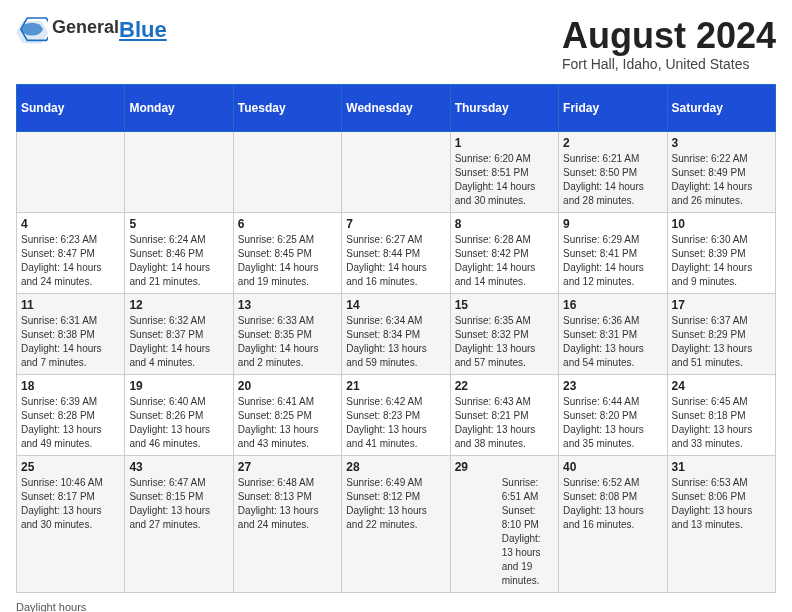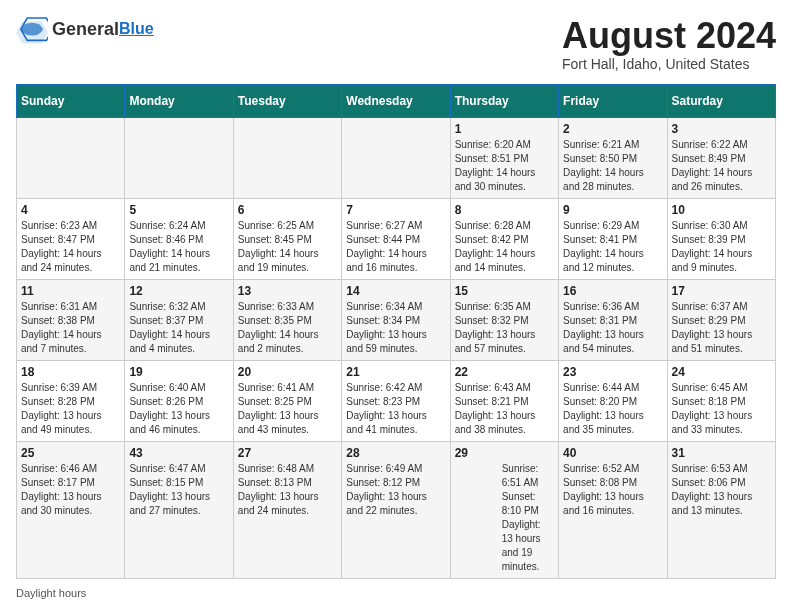--- a/index.html
+++ b/index.html
@@ -25,21 +25,21 @@
       display: flex;
       flex-direction: row;
       line-height: 1.1;
     }
     .logo-general {
       font-size: 18px;
       font-weight: bold;
       color: #333;
     }
     .logo-blue {
-      font-size: 16px;
+      font-size: 22px;
       font-weight: bold;
       color: #1a6fc4;
       text-decoration: underline;
     }
     .logo-icon {
       width: 32px;
       height: 28px;
     }
     .title-block {
       text-align: left;
@@ -53,23 +53,23 @@
     .title-location {
       font-size: 14px;
       color: #444;
     }
     .calendar {
       width: 100%;
       border-collapse: collapse;
       font-size: 10.5px;
     }
     .calendar thead th {
-      background: #0f766e;
+      background: #1d4ed8;
       color: #fff;
-      padding: 9px 4px;
+      padding: 16px 4px;
       text-align: left;
       font-size: 12px;
       font-weight: bold;
       border: 1px solid #1a6fc4;
     }
     .calendar tbody td {
       border: 1px solid #ccc;
       vertical-align: top;
       padding: 4px;
       width: 107px;
@@ -288,21 +288,21 @@
         <td>
           <span class="day-number">24</span>
           <div class="day-info" style="white-space: pre-line;">Sunrise: 6:45 AM
 Sunset: 8:18 PM
 Daylight: 13 hours and 33 minutes.</div>
         </td>
       </tr>
       <tr>
         <td>
           <span class="day-number">25</span>
-          <div class="day-info" style="white-space: pre-line;">Sunrise: 6:46 AM
+          <div class="day-info" style="white-space: pre-line;">Sunrise: 10:46 AM
 Sunset: 8:17 PM
 Daylight: 13 hours and 30 minutes.</div>
         </td>
         <td>
           <span class="day-number">43</span>
           <div class="day-info" style="white-space: pre-line;">Sunrise: 6:47 AM
 Sunset: 8:15 PM
 Daylight: 13 hours and 27 minutes.</div>
         </td>
         <td>

